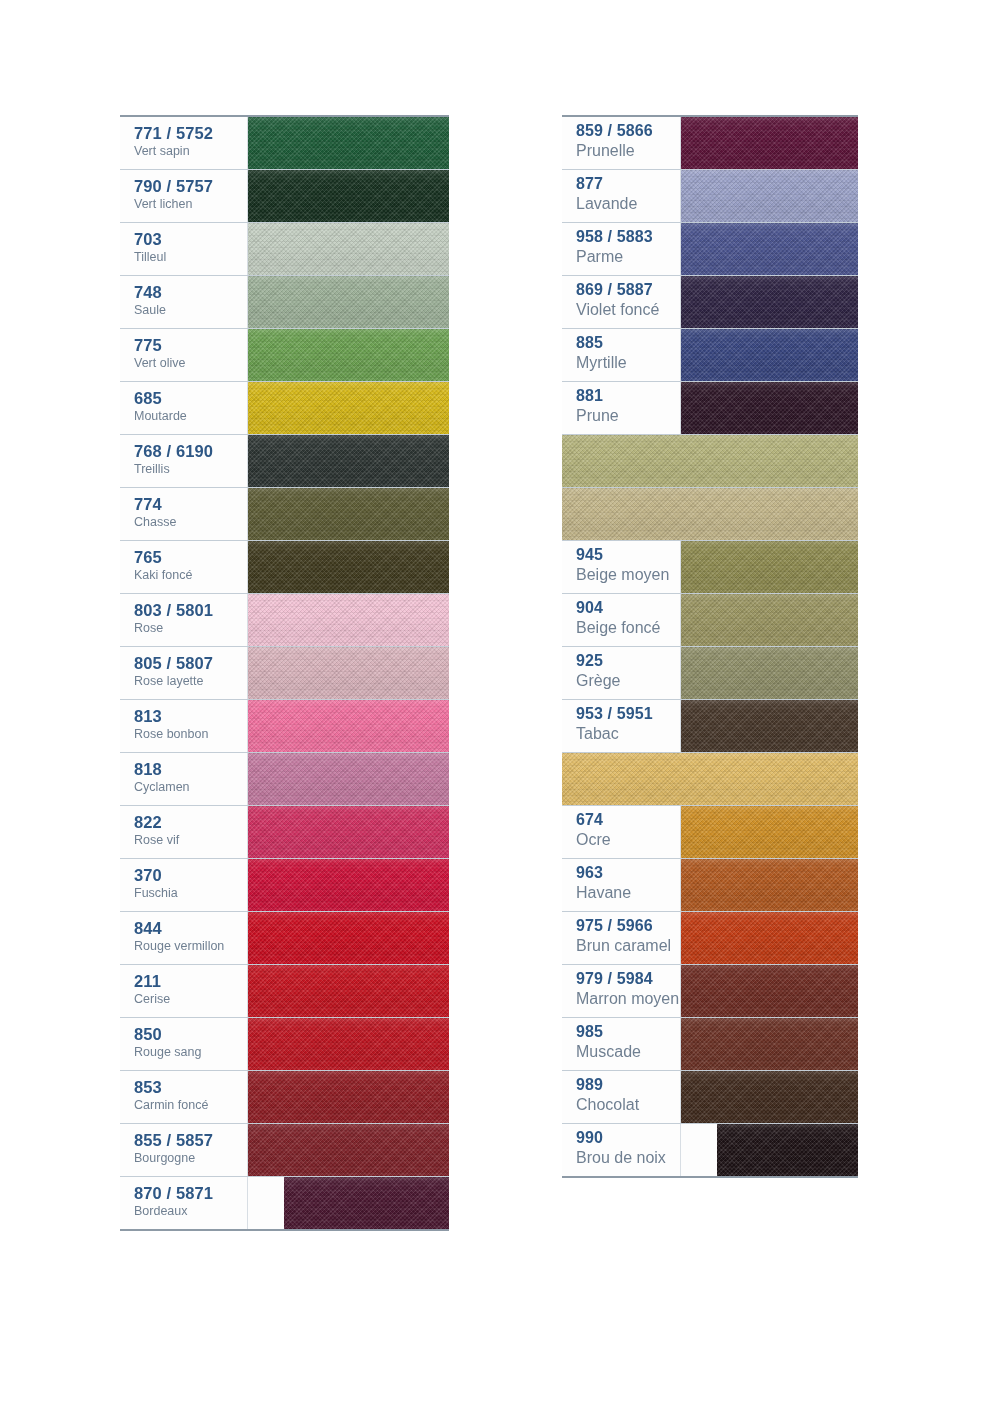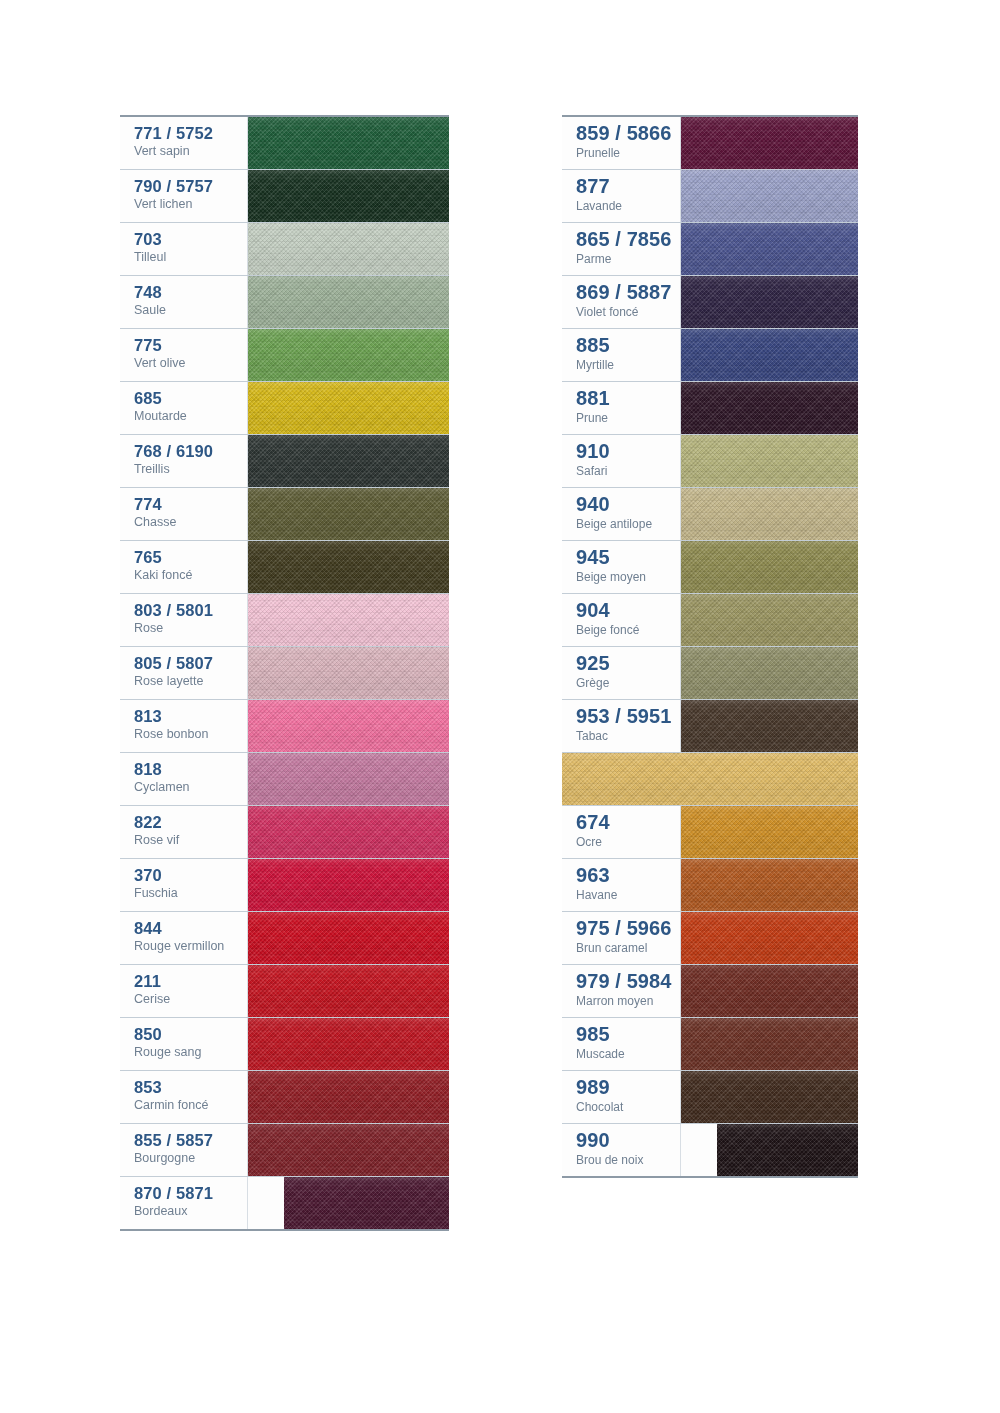--- a/index.html
+++ b/index.html
@@ -61,22 +61,22 @@
     white-space: nowrap;
   }
   .name {
     font-size: 12.5px;
     font-weight: normal;
     color: #6f7f91;
     line-height: 1.25;
     margin-top: 1px;
     white-space: nowrap;
   }
-  .right .code { font-size: 20px; }
-  .right .name { font-size: 12px; }
+  .right .code { font-size: 16px; }
+  .right .name { font-size: 16px; }
 
   .color-cell {
     flex: 1 1 auto;
     position: relative;
     min-height: 52px;
     overflow: hidden;
   }
   
   .color-cell::before {
     content: "";
@@ -270,21 +270,21 @@
       </div>
       <div class="row">
         <div class="label-cell">
           <div class="code">877</div>
           <div class="name">Lavande</div>
         </div>
         <div class="color-cell" style="background: rgb(154, 161, 200);"></div>
       </div>
       <div class="row">
         <div class="label-cell">
-          <div class="code">865 / 7856</div>
+          <div class="code">958 / 5883</div>
           <div class="name">Parme</div>
         </div>
         <div class="color-cell" style="background: rgb(73, 83, 142);"></div>
       </div>
       <div class="row">
         <div class="label-cell">
           <div class="code">869 / 5887</div>
           <div class="name">Violet foncé</div>
         </div>
         <div class="color-cell" style="background: rgb(46, 35, 67);"></div>
@@ -297,31 +297,23 @@
         <div class="color-cell" style="background: rgb(55, 69, 127);"></div>
       </div>
       <div class="row">
         <div class="label-cell">
           <div class="code">881</div>
           <div class="name">Prune</div>
         </div>
         <div class="color-cell" style="background: rgb(45, 21, 38);"></div>
       </div>
       <div class="row">
-        <div class="label-cell">
-          <div class="code">910</div>
-          <div class="name">Safari</div>
-        </div>
         <div class="color-cell" style="background: rgb(181, 180, 124);"></div>
       </div>
       <div class="row">
-        <div class="label-cell">
-          <div class="code">940</div>
-          <div class="name">Beige antilope</div>
-        </div>
         <div class="color-cell" style="background: rgb(195, 182, 138);"></div>
       </div>
       <div class="row">
         <div class="label-cell">
           <div class="code">945</div>
           <div class="name">Beige moyen</div>
         </div>
         <div class="color-cell" style="background: rgb(141, 138, 79);"></div>
       </div>
       <div class="row">

